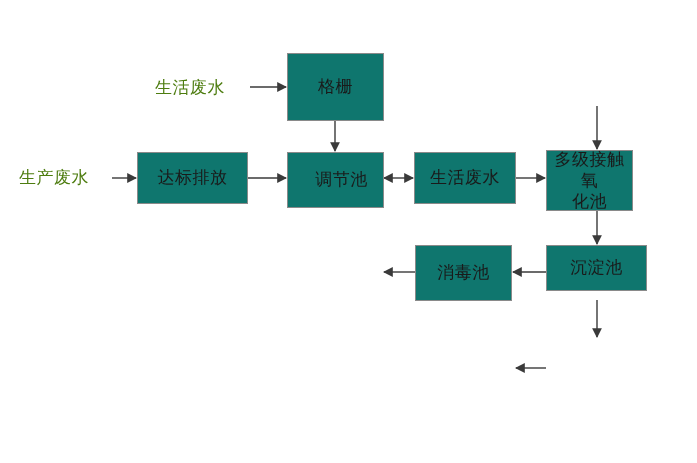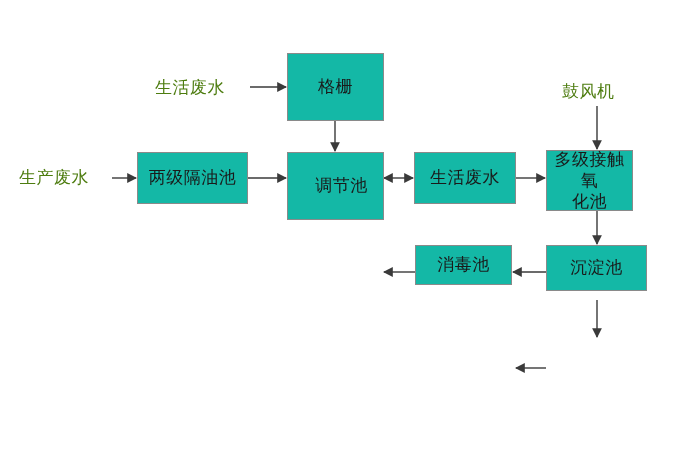--- a/index.html
+++ b/index.html
@@ -12,21 +12,21 @@
     width: 697px;
     height: 463px;
     background: #ffffff;
     font-family: "DejaVu Sans", sans-serif;
     overflow: hidden;
   }
   .node {
     position: absolute;
     box-sizing: border-box;
     border: 1px solid #8a8a8a;
-    background: #14b8a6;
+    background: #0f766e;
     display: flex;
     align-items: center;
     justify-content: center;
     text-align: center;
     color: #1a1a1a;
     font-size: 17px;
     line-height: 1.25;
     letter-spacing: 0.5px;
     white-space: pre-line;
   }
@@ -70,35 +70,34 @@
       <line x1="597" y1="211" x2="597" y2="244" marker-end="url(#arrow)"></line>
       <line x1="546" y1="272" x2="513" y2="272" marker-end="url(#arrow)"></line>
       <line x1="415" y1="272" x2="384" y2="272" marker-end="url(#arrow)"></line>
       <line x1="597" y1="300" x2="597" y2="337" marker-end="url(#arrow)"></line>
       <line x1="546" y1="368" x2="516" y2="368" marker-end="url(#arrow)"></line>
     </g>
   </svg>
 
   <div class="node" style="left:287px; top:53px; width:97px; height:68px;">格栅</div>
 
-  <div class="node" style="left:137px; top:152px; width:111px; height:52px;">两级隔油池</div>
+  <div class="node" style="left:137px; top:152px; width:111px; height:52px;">达标排放</div>
 
-  <div class="node" style="left:287px; top:152px; width:97px; height:68px;padding-left:12px;">调节池</div>
+  <div class="node" style="left:287px; top:152px; width:97px; height:56px;padding-left:12px;">调节池</div>
 
   <div class="node" style="left:414px; top:152px; width:102px; height:52px;">生活废水</div>
 
   <div class="node" style="left:546px; top:150px; width:87px; height:61px;">多级接触氧
 化池</div>
 
   <div class="node" style="left:546px; top:245px; width:101px; height:46px;">沉淀池</div>
 
-  <div class="node" style="left:415px; top:245px; width:97px; height:40px;">消毒池</div>
+  <div class="node" style="left:415px; top:245px; width:97px; height:56px;">消毒池</div>
 
 
   <div class="label" style="left:155px; top:76px; width:90px;">生活废水</div>
 
   <div class="label" style="left:19px; top:166px; width:90px;">生产废水</div>
 
-  <div class="label" style="left:562px; top:80px; width:70px;">鼓风机</div>
 
 
 
 </div>
 
 </body></html>

